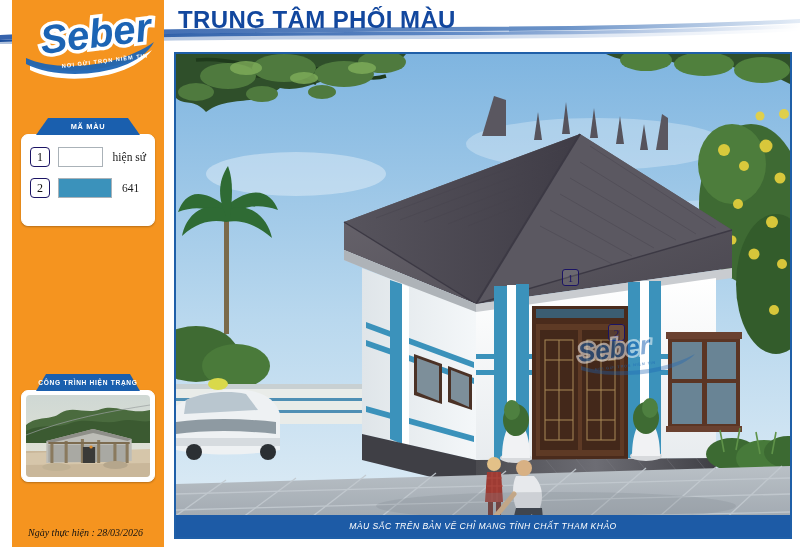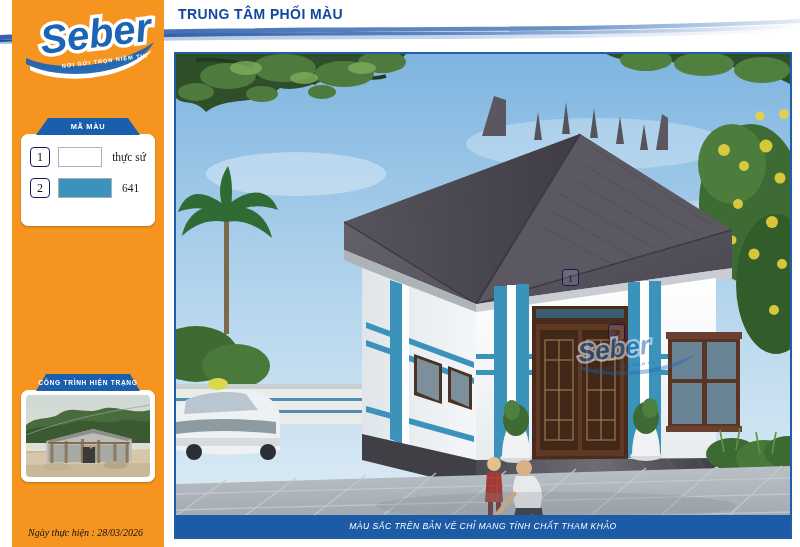--- a/index.html
+++ b/index.html
@@ -22,21 +22,21 @@
   .header {
     position:absolute; left:0; top:0; width:800px; height:44px;
     background:#ffffff;
     overflow:hidden;
   }
   .header-swoosh {
     position:absolute; left:0; top:0; width:800px; height:44px;
   }
   .header-title {
     position:absolute; left:178px; top:6px;
-    font-size:14px; font-weight:bold;
+    font-size:24px; font-weight:bold;
     letter-spacing:0.4px;
     color:#12479e;
     white-space:nowrap;
   }
 
   
   .sidebar {
     position:absolute; left:12px; top:0px; width:152px; height:547px;
     background:#f5941f;
   }
@@ -190,21 +190,21 @@
         <svg width="104" height="17" viewBox="0 0 104 17">
           <path d="M12,0 L92,0 L104,17 L0,17 Z" fill="#1a5fae"></path>
         </svg>
         <span>MÃ MÀU</span>
       </div>
       <div class="panel-body">
 
         <div class="color-row">
           <div class="color-index">1</div>
           <div class="color-chip" id="chip0" style="background: rgb(255, 255, 255);"></div>
-          <div class="color-label">thực sứ</div>
+          <div class="color-label">hiện sứ</div>
         </div>
 
         <div class="color-row">
           <div class="color-index">2</div>
           <div class="color-chip" id="chip1" style="background: rgb(59, 146, 187);"></div>
           <div class="color-label">641</div>
         </div>
 
       </div>
     </div>

